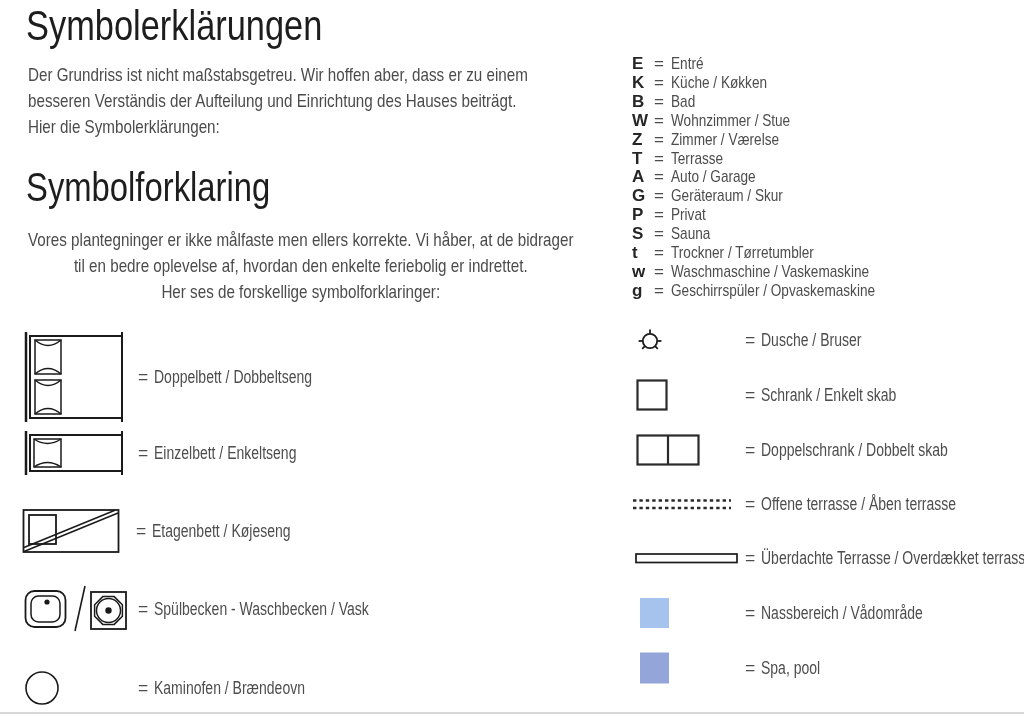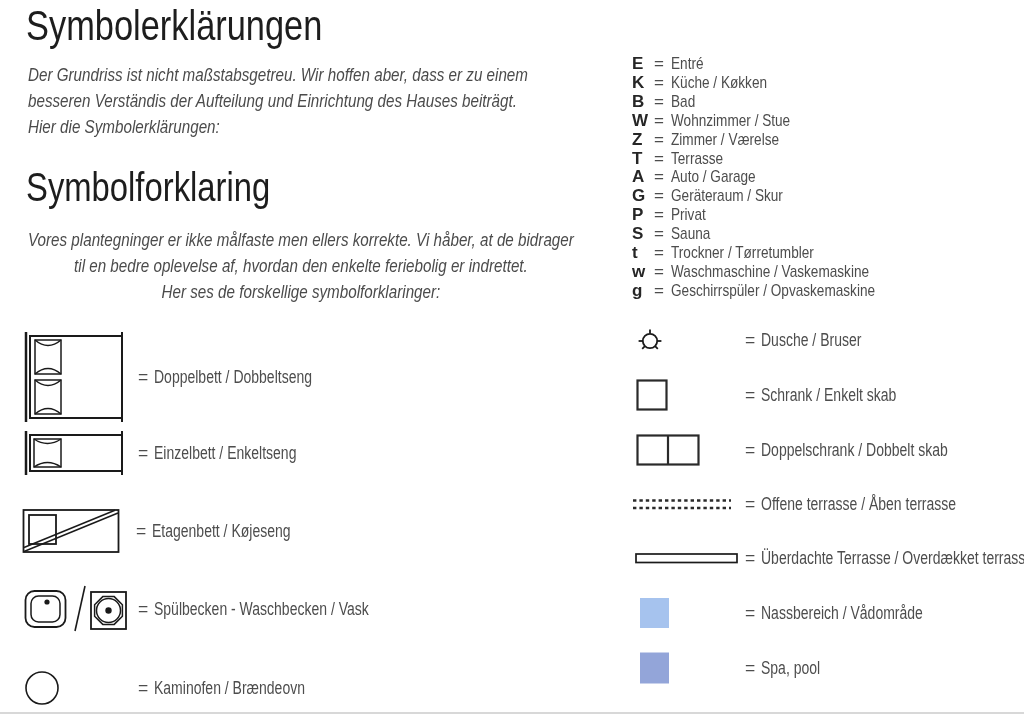--- a/index.html
+++ b/index.html
@@ -9,21 +9,21 @@
     background:#ffffff;
     overflow:hidden;
     font-family:"Liberation Sans","DejaVu Sans",sans-serif;
     color:#4d4d4d;
   }
   .cond{display:inline-block;transform:scaleX(0.8);transform-origin:0 50%;white-space:nowrap;}
   .cond-block{transform:scaleX(0.8);transform-origin:0 0;white-space:nowrap;}
 
   .h1{position:absolute;left:26px;top:2px;font-size:43px;line-height:46px;color:#1d1d1d;letter-spacing:0;}
   .h2{position:absolute;left:26px;top:164px;font-size:41px;line-height:46px;color:#1d1d1d;}
-  .para{position:absolute;left:28px;font-size:19px;line-height:26px;color:#4b4b4b;font-style:italic;}
+  .para{position:absolute;left:28px;font-size:19px;line-height:26px;color:#4b4b4b;}
   .para div{white-space:nowrap;}
   #intro-de{top:62px;}
   #intro-da{top:227px;text-align:center;}
 
   
   .code-list{position:absolute;left:632px;top:55px;}
   .code-row{display:flex;align-items:center;height:18.85px;font-size:17px;}
   .code-row .code{width:22px;font-weight:bold;color:#262626;}
   .code-row .eq{width:17px;color:#4d4d4d;}
   .code-row .lbl{color:#4d4d4d;}

